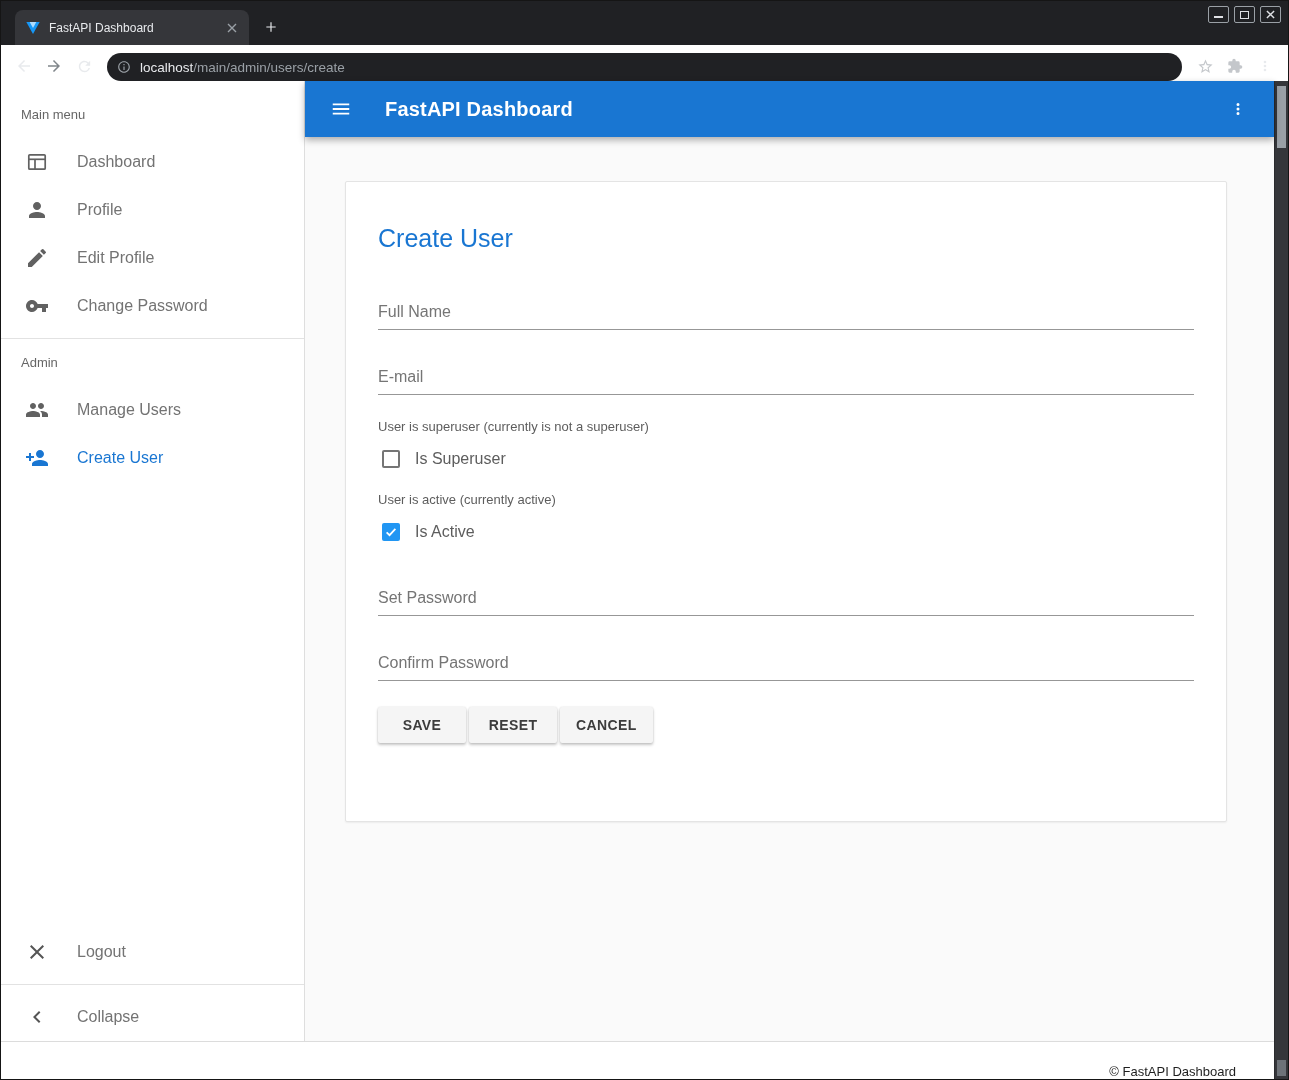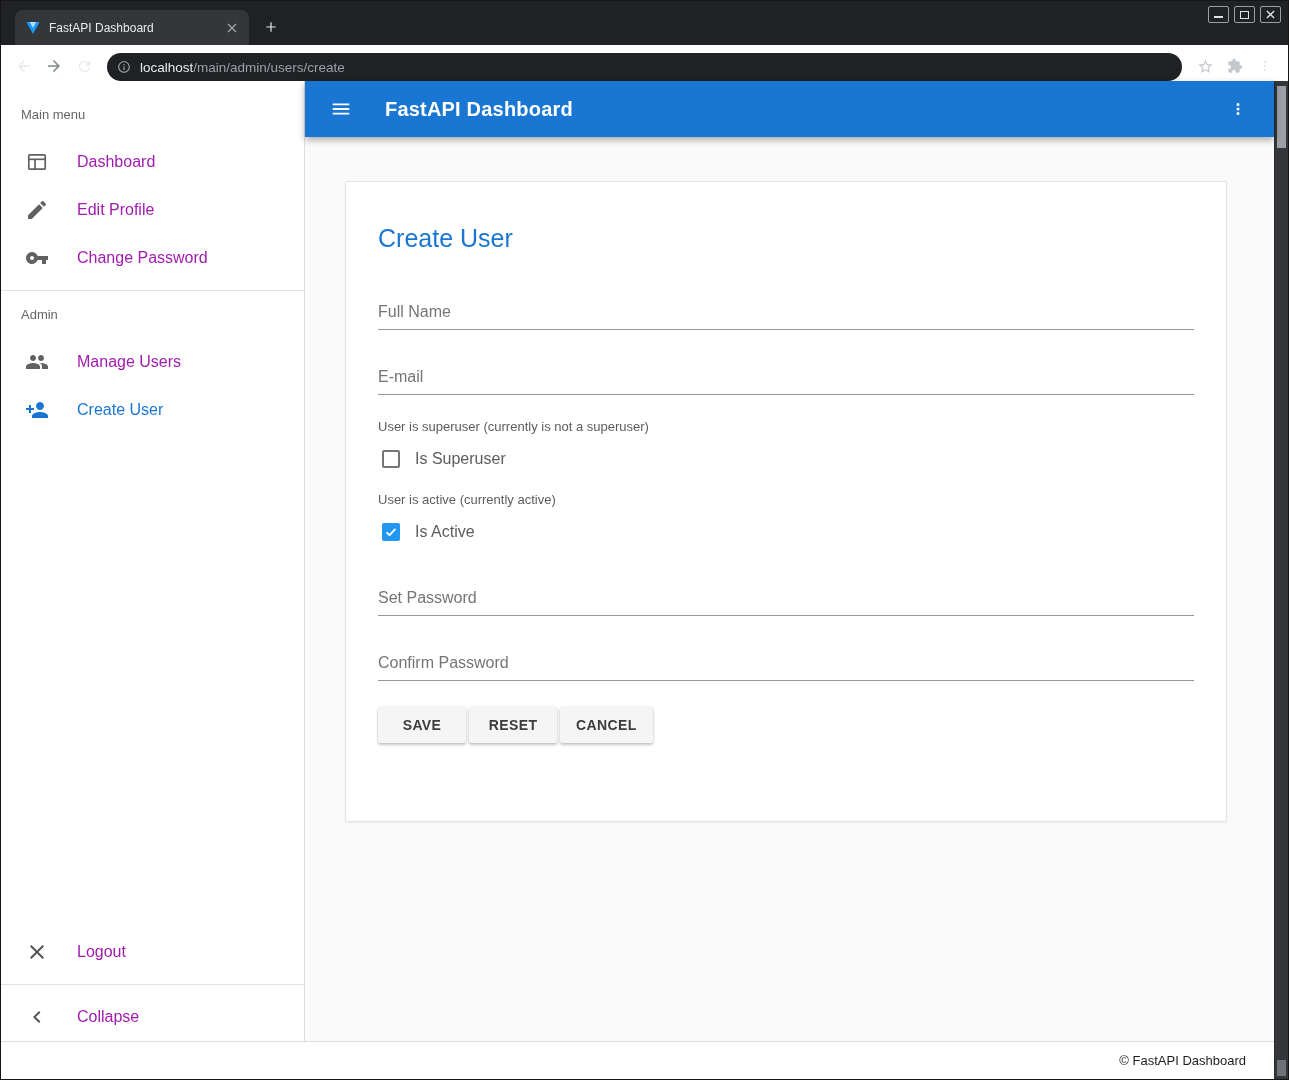--- a/index.html
+++ b/index.html
@@ -29,21 +29,21 @@
   
   .viewport{flex:1;display:flex;min-height:0}
   .page-col{flex:1;display:flex;flex-direction:column;min-width:0;background:#fff}
   .body-row{flex:1;display:flex;min-height:0}
 
   
   .sidebar{width:304px;flex:none;background:#fff;border-right:1px solid #dedede;display:flex;flex-direction:column;padding-top:18px}
   .sb-header{font-size:13px;color:#666;padding:8px 20px 16px}
   .sb-item{height:48px;display:flex;align-items:center;cursor:pointer}
   .sb-icon{width:24px;height:24px;margin-left:24px;flex:none}
-  .sb-label{margin-left:28px;font-size:16px;color:#a21caf}
+  .sb-label{margin-left:28px;font-size:16px;color:#737373}
   .sb-item.active .sb-label{color:#1976d2}
   .sb-divider{height:1px;background:#e2e2e2;margin:8px 0;flex:none}
   .sb-spacer{flex:1}
 
   
   .main{flex:1;display:flex;flex-direction:column;min-width:0;background:#fafafa}
   .appbar{height:56px;flex:none;background:#1976d2;display:flex;align-items:center;padding:0 18px;
           box-shadow:0 3px 7px rgba(0,0,0,.32);position:relative;z-index:2}
   .appbar-btn{width:36px;height:36px;display:flex;align-items:center;justify-content:center;border-radius:50%;cursor:pointer}
   .appbar-title{color:#fff;font-size:20px;font-weight:700;margin-left:26px;letter-spacing:.2px}
@@ -61,22 +61,22 @@
   .cb-row{display:flex;align-items:center;margin-top:16px}
   .cb{width:18px;height:18px;margin-left:4px;flex:none;border:2px solid #757575;border-radius:2px;background:#fff;cursor:pointer}
   .cb.checked{border:0;background:#2196f3;display:flex;align-items:center;justify-content:center}
   .cb-label{margin-left:15px;font-size:16px;color:#5d5d5d}
   .btn-row{display:flex;gap:3px;margin-top:26px}
   .btn{min-width:88px;height:36px;padding:0 16px;border:0;border-radius:2px;background:#f5f5f5;color:#3c3c3c;
        font-family:"Liberation Sans",sans-serif;font-size:14px;font-weight:bold;letter-spacing:.4px;
        box-shadow:0 2px 3px rgba(0,0,0,.22),0 0 2px rgba(0,0,0,.12);cursor:pointer}
 
   
-  .footer{height:38px;flex:none;background:#fff;border-top:1px solid #dcdcdc;display:flex;align-items:center;
-          justify-content:flex-end;padding-right:28px;font-size:13px;color:#1f1f1f}
+  .footer{height:38px;flex:none;background:#fff;border-top:1px solid #dcdcdc;display:flex;align-items:flex-end;
+          justify-content:flex-end;padding-right:38px;font-size:13px;color:#1f1f1f}
 
   
   .scrollbar{width:14px;flex:none;background:#35363a;position:relative;border-left:1px solid #2a2b2e}
   .scroll-thumb{position:absolute;top:5px;left:2px;right:2px;height:62px;background:#9aa0a6;cursor:pointer}
   .scroll-corner{position:absolute;bottom:3px;left:2px;right:2px;height:16px;background:#6d7278}
 </style>
 </head>
 <body>
 
 <div class="window">
@@ -168,20 +168,28 @@
             <span class="sb-icon">
               <svg width="24" height="24" viewBox="0 0 24 24">
                   <rect x="3.8" y="4.8" width="16.4" height="14.4" rx="1" fill="none" stroke="#616161" stroke-width="1.7"></rect>
                   <line x1="4" y1="9.3" x2="20" y2="9.3" stroke="#616161" stroke-width="1.7"></line>
                   <line x1="10" y1="9.3" x2="10" y2="19" stroke="#616161" stroke-width="1.7"></line>
                 </svg>
             </span>
             <span class="sb-label">Dashboard</span>
           </div>
 
+          <div class="sb-item">
+            <span class="sb-icon">
+              <svg width="24" height="24" viewBox="0 0 24 24">
+                  <path fill="#616161" d="M12 12c2.21 0 4-1.79 4-4s-1.79-4-4-4-4 1.79-4 4 1.79 4 4 4zm0 2c-2.67 0-8 1.34-8 4v2h16v-2c0-2.66-5.33-4-8-4z"></path>
+                </svg>
+            </span>
+            <span class="sb-label">Profile</span>
+          </div>
 
           <div class="sb-item">
             <span class="sb-icon">
               <svg width="24" height="24" viewBox="0 0 24 24">
                   <path fill="#616161" d="M3 17.25V21h3.75L17.81 9.93l-3.75-3.75L3 17.25zM20.71 7.04c.39-.39.39-1.02 0-1.41l-2.34-2.34a.996.996 0 0 0-1.41 0l-1.83 1.83 3.75 3.75 1.83-1.83z"></path>
                 </svg>
             </span>
             <span class="sb-label">Edit Profile</span>
           </div>
 

